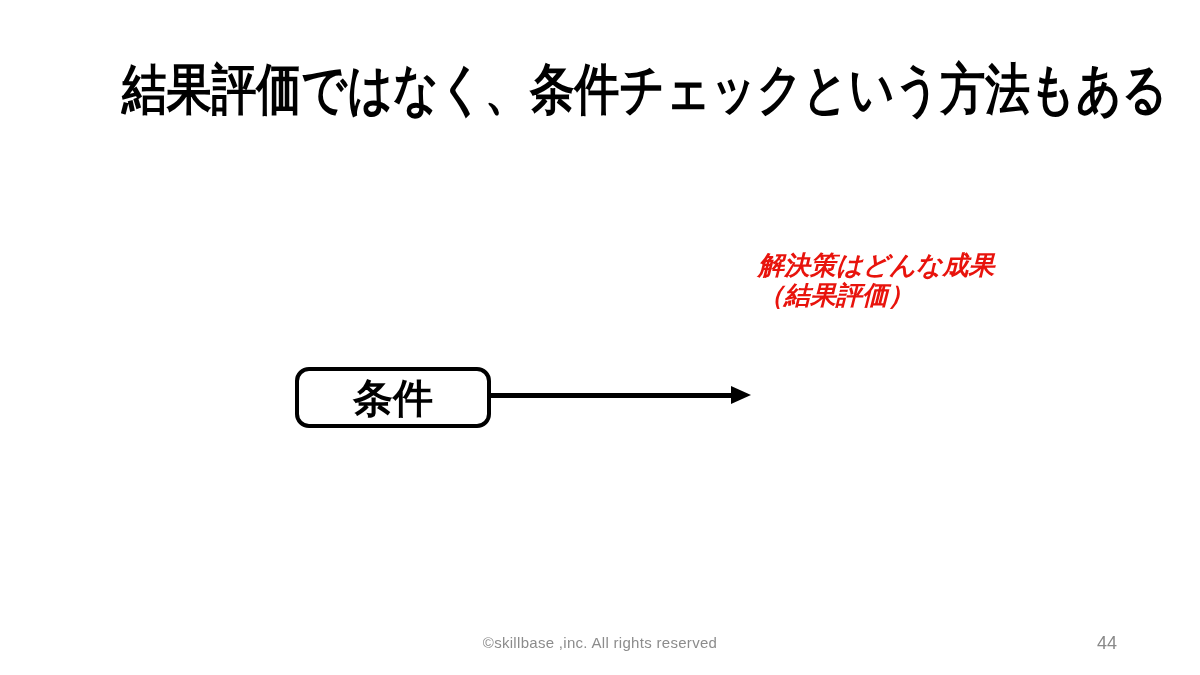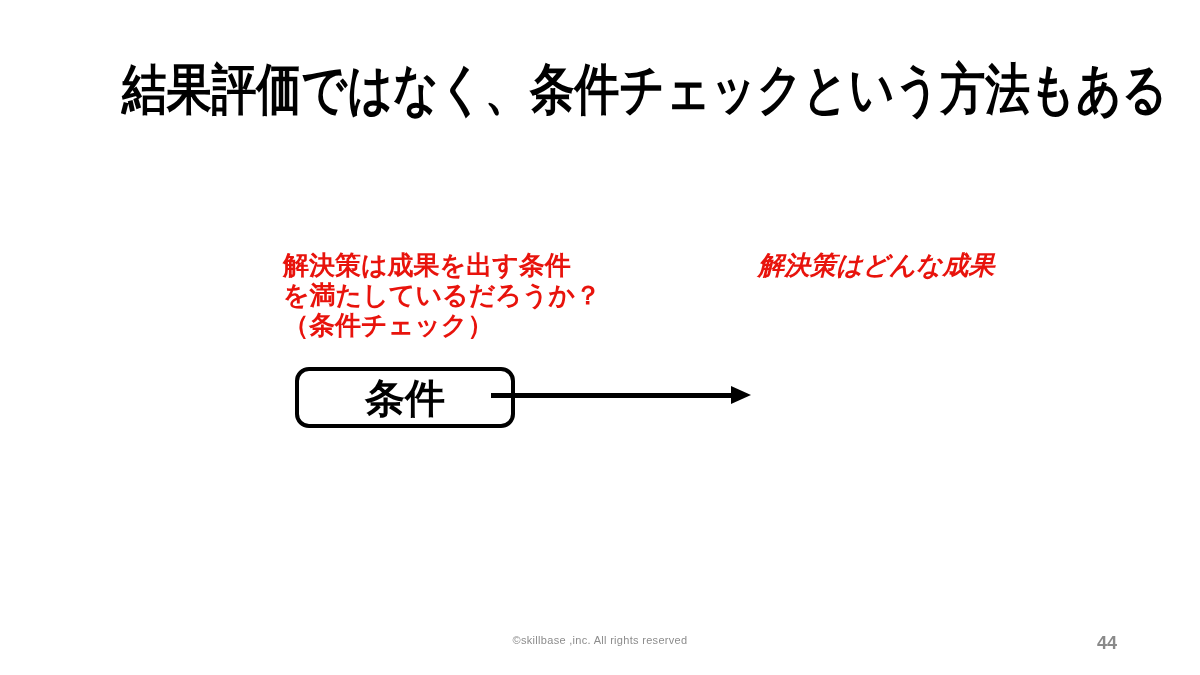--- a/index.html
+++ b/index.html
@@ -37,21 +37,21 @@
     font-size: 26px;
     font-weight: bold;
     line-height: 30px;
     white-space: nowrap;
   }
   .annotation.left-annotation { left: 283px; }
   .annotation.right-annotation { left: 758px; font-style: italic; }
   .flow-box {
     position: absolute;
     top: 367px;
-    width: 220px;
+    width: 196px;
     height: 61px;
     background: #ffffff;
     border: 4px solid #000000;
     border-radius: 14px;
     box-sizing: border-box;
     display: flex;
     align-items: center;
     justify-content: center;
   }
   .flow-box.left-box { left: 295px; }
@@ -79,48 +79,43 @@
     border-left: 20px solid #000000;
     border-top: 9.5px solid transparent;
     border-bottom: 9.5px solid transparent;
   }
   .footer {
     position: absolute;
     left: 0;
     right: 0;
     top: 634px;
     text-align: center;
-    font-size: 11px;
+    font-size: 15px;
     color: #8c8c8c;
     letter-spacing: 0.3px;
   }
   .page-number {
     position: absolute;
     left: 1097px;
     top: 633px;
     font-size: 18px;
     color: #8a8a8a;
-    font-weight: bold;
   }
 </style>
 </head>
 <body>
 
 <div class="slide">
 
   <h1 class="title">結果評価ではなく、条件チェックという方法もある</h1>
 
-  <div class="annotation left-annotation" style="color: rgb(232, 19, 12);">
-    <div>解決策は成果を出す条件</div>
-    <div>を満たしているだろうか？</div>
-    <div>（条件チェック）</div>
-  </div>
 
   <div class="annotation right-annotation" style="color: rgb(232, 19, 12);">
     <div>解決策はどんな成果</div>
+    <div>（結果評価）</div>
   </div>
 
   <div class="flow-box left-box">
     <span class="box-label">条件</span>
   </div>
 
   <div class="arrow-line"></div>
   <div class="arrow-head"></div>
 
 

